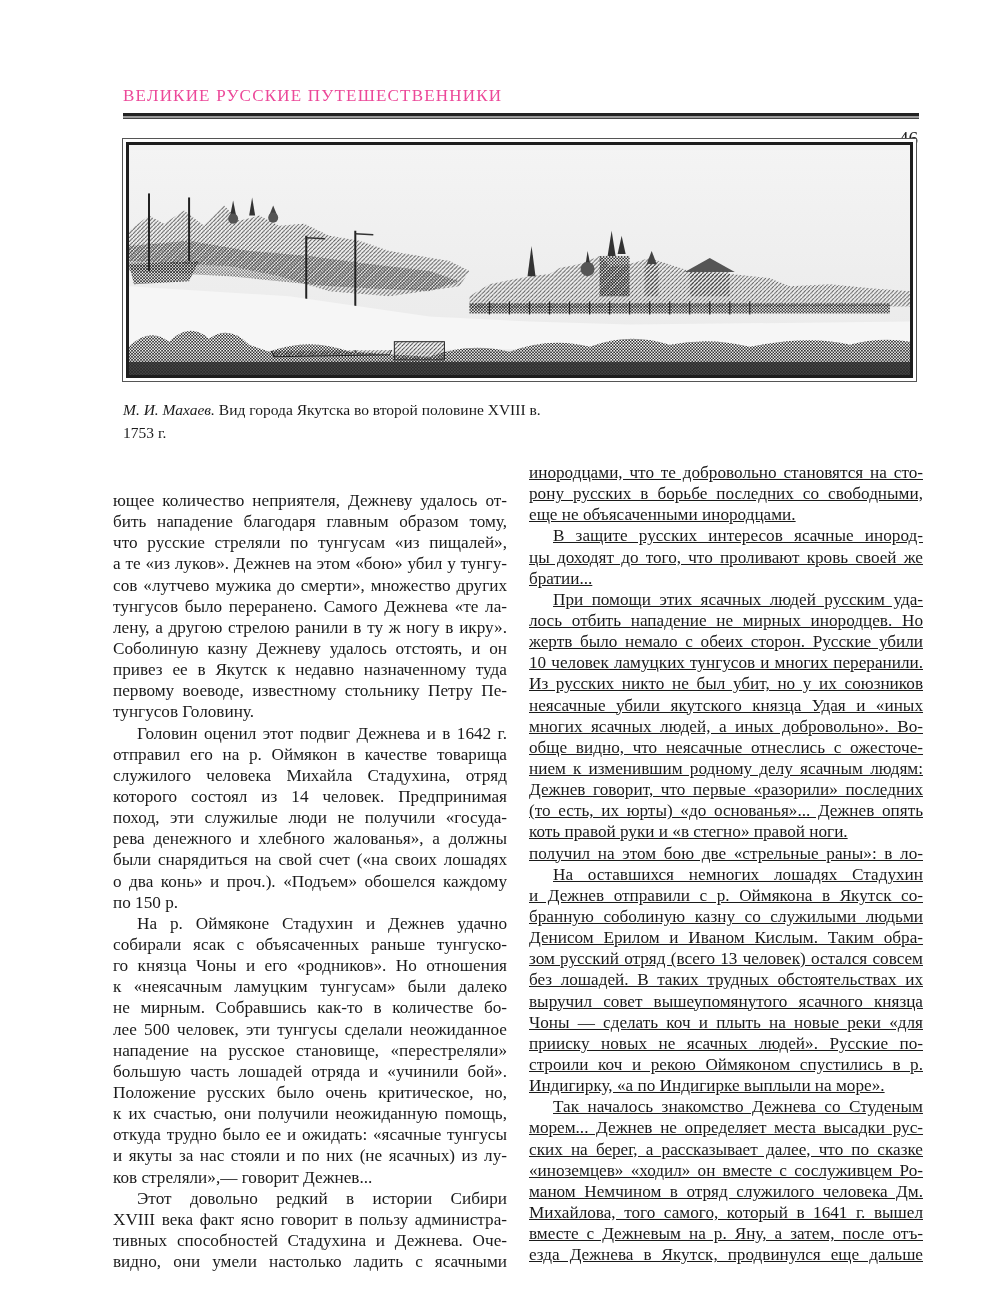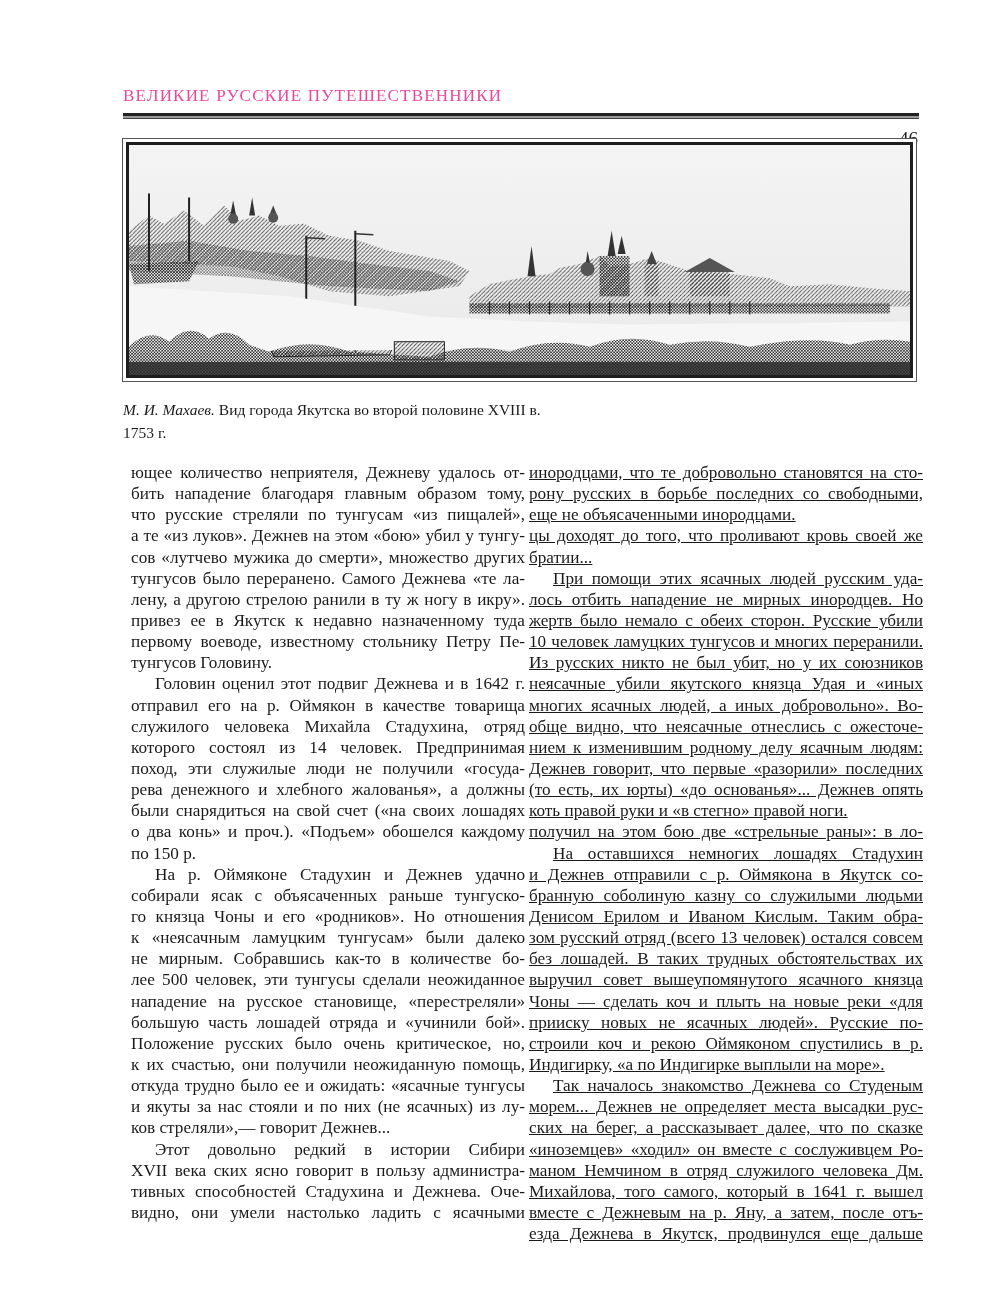--- a/index.html
+++ b/index.html
@@ -31,21 +31,21 @@
     font-family: "Liberation Serif", serif; font-size: 15.5px; color: #1a1a1a;
   }
   .caption-line1 { top: 401px; }
   .caption-line2 { top: 424px; }
   .caption i { font-style: italic; }
   .column {
     position: absolute; top: 462px; width: 394px;
     font-family: "Liberation Serif", serif; font-size: 17.2px; line-height: 21.15px;
     color: #1a1a1a;
   }
-  .col-left { left: 131px; }
+  .col-left { left: 113px; margin-top: 28px; }
   .col-right { left: 529px; text-decoration: underline; }
   .line { display: block; white-space: nowrap; text-align: justify; text-align-last: justify; height: 21.15px; }
   .line.last { text-align-last: left; }
   .line.indent { padding-left: 24px; }
 </style>
 </head>
 <body>
 
 <div>
   <div class="header-title">ВЕЛИКИЕ РУССКИЕ ПУТЕШЕСТВЕННИКИ</div>
@@ -135,20 +135,21 @@
 <div class="caption caption-line2">1753 г.</div>
 
 <div class="column col-left" id="col-left">
     <span class="line">ющее количество неприятеля, Дежневу удалось от-</span>
     <span class="line">бить нападение благодаря главным образом тому,</span>
     <span class="line">что русские стреляли по тунгусам «из пищалей»,</span>
     <span class="line">а те «из луков». Дежнев на этом «бою» убил у тунгу-</span>
     <span class="line">сов «лутчево мужика до смерти», множество других</span>
     <span class="line">тунгусов было переранено. Самого Дежнева «те ла-</span>
     <span class="line">лену, а другою стрелою ранили в ту ж ногу в икру».</span>
+    <span class="line">Соболиную казну Дежневу удалось отстоять, и он</span>
     <span class="line">привез ее в Якутск к недавно назначенному туда</span>
     <span class="line">первому воеводе, известному стольнику Петру Пе-</span>
     <span class="line last">тунгусов Головину.</span>
     <span class="line indent">Головин оценил этот подвиг Дежнева и в 1642 г.</span>
     <span class="line">отправил его на р. Оймякон в качестве товарища</span>
     <span class="line">служилого человека Михайла Стадухина, отряд</span>
     <span class="line">которого состоял из 14 человек. Предпринимая</span>
     <span class="line">поход, эти служилые люди не получили «госуда-</span>
     <span class="line">рева денежного и хлебного жалованья», а должны</span>
     <span class="line">были снарядиться на свой счет («на своих лошадях</span>
@@ -161,28 +162,29 @@
     <span class="line">не мирным. Собравшись как-то в количестве бо-</span>
     <span class="line">лее 500 человек, эти тунгусы сделали неожиданное</span>
     <span class="line">нападение на русское становище, «перестреляли»</span>
     <span class="line">большую часть лошадей отряда и «учинили бой».</span>
     <span class="line">Положение русских было очень критическое, но,</span>
     <span class="line">к их счастью, они получили неожиданную помощь,</span>
     <span class="line">откуда трудно было ее и ожидать: «ясачные тунгусы</span>
     <span class="line">и якуты за нас стояли и по них (не ясачных) из лу-</span>
     <span class="line last">ков стреляли»,— говорит Дежнев...</span>
     <span class="line indent">Этот довольно редкий в истории Сибири</span>
-    <span class="line">XVII века ских ясно говорит в пользу администра-</span>
+    <span class="line">XVIII века факт ясно говорит в пользу администра-</span>
     <span class="line">тивных способностей Стадухина и Дежнева. Оче-</span>
     <span class="line">видно, они умели настолько ладить с ясачными</span>
   </div>
 <div class="column col-right" id="col-right">
     <span class="line">инородцами, что те добровольно становятся на сто-</span>
     <span class="line">рону русских в борьбе последних со свободными,</span>
     <span class="line last">еще не объясаченными инородцами.</span>
+    <span class="line indent">В защите русских интересов ясачные инород-</span>
     <span class="line">цы доходят до того, что проливают кровь своей же</span>
     <span class="line last">братии...</span>
     <span class="line indent">При помощи этих ясачных людей русским уда-</span>
     <span class="line">лось отбить нападение не мирных инородцев. Но</span>
     <span class="line">жертв было немало с обеих сторон. Русские убили</span>
     <span class="line">10 человек ламуцких тунгусов и многих переранили.</span>
     <span class="line">Из русских никто не был убит, но у их союзников</span>
     <span class="line">неясачные убили якутского князца Удая и «иных</span>
     <span class="line">многих ясачных людей, а иных добровольно». Во-</span>
     <span class="line">обще видно, что неясачные отнеслись с ожесточе-</span>

